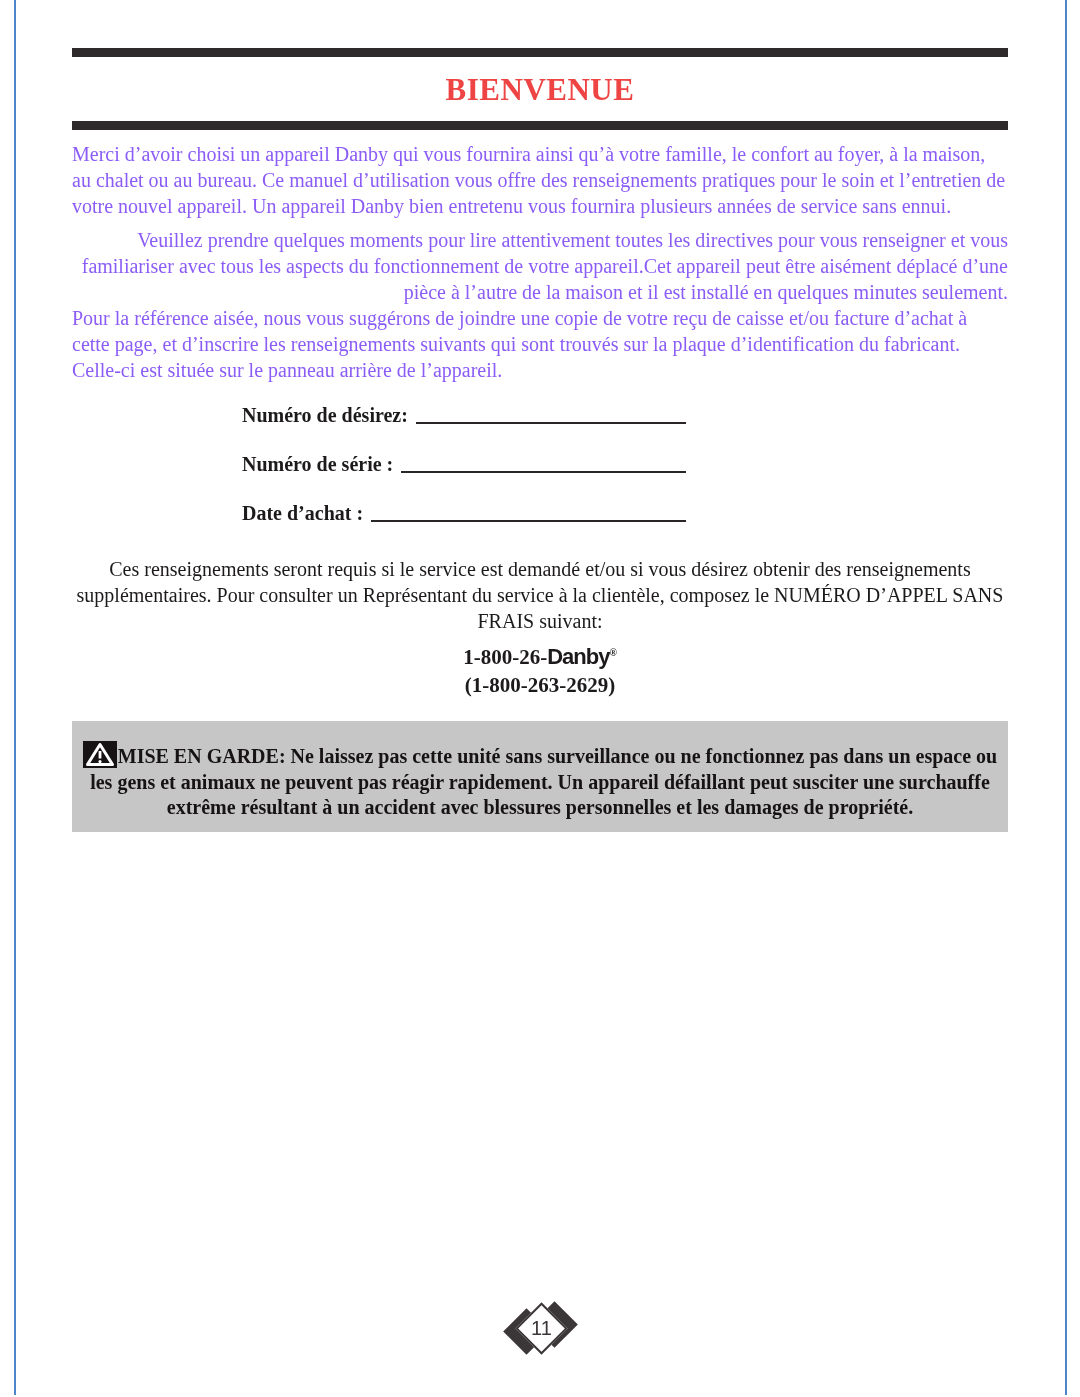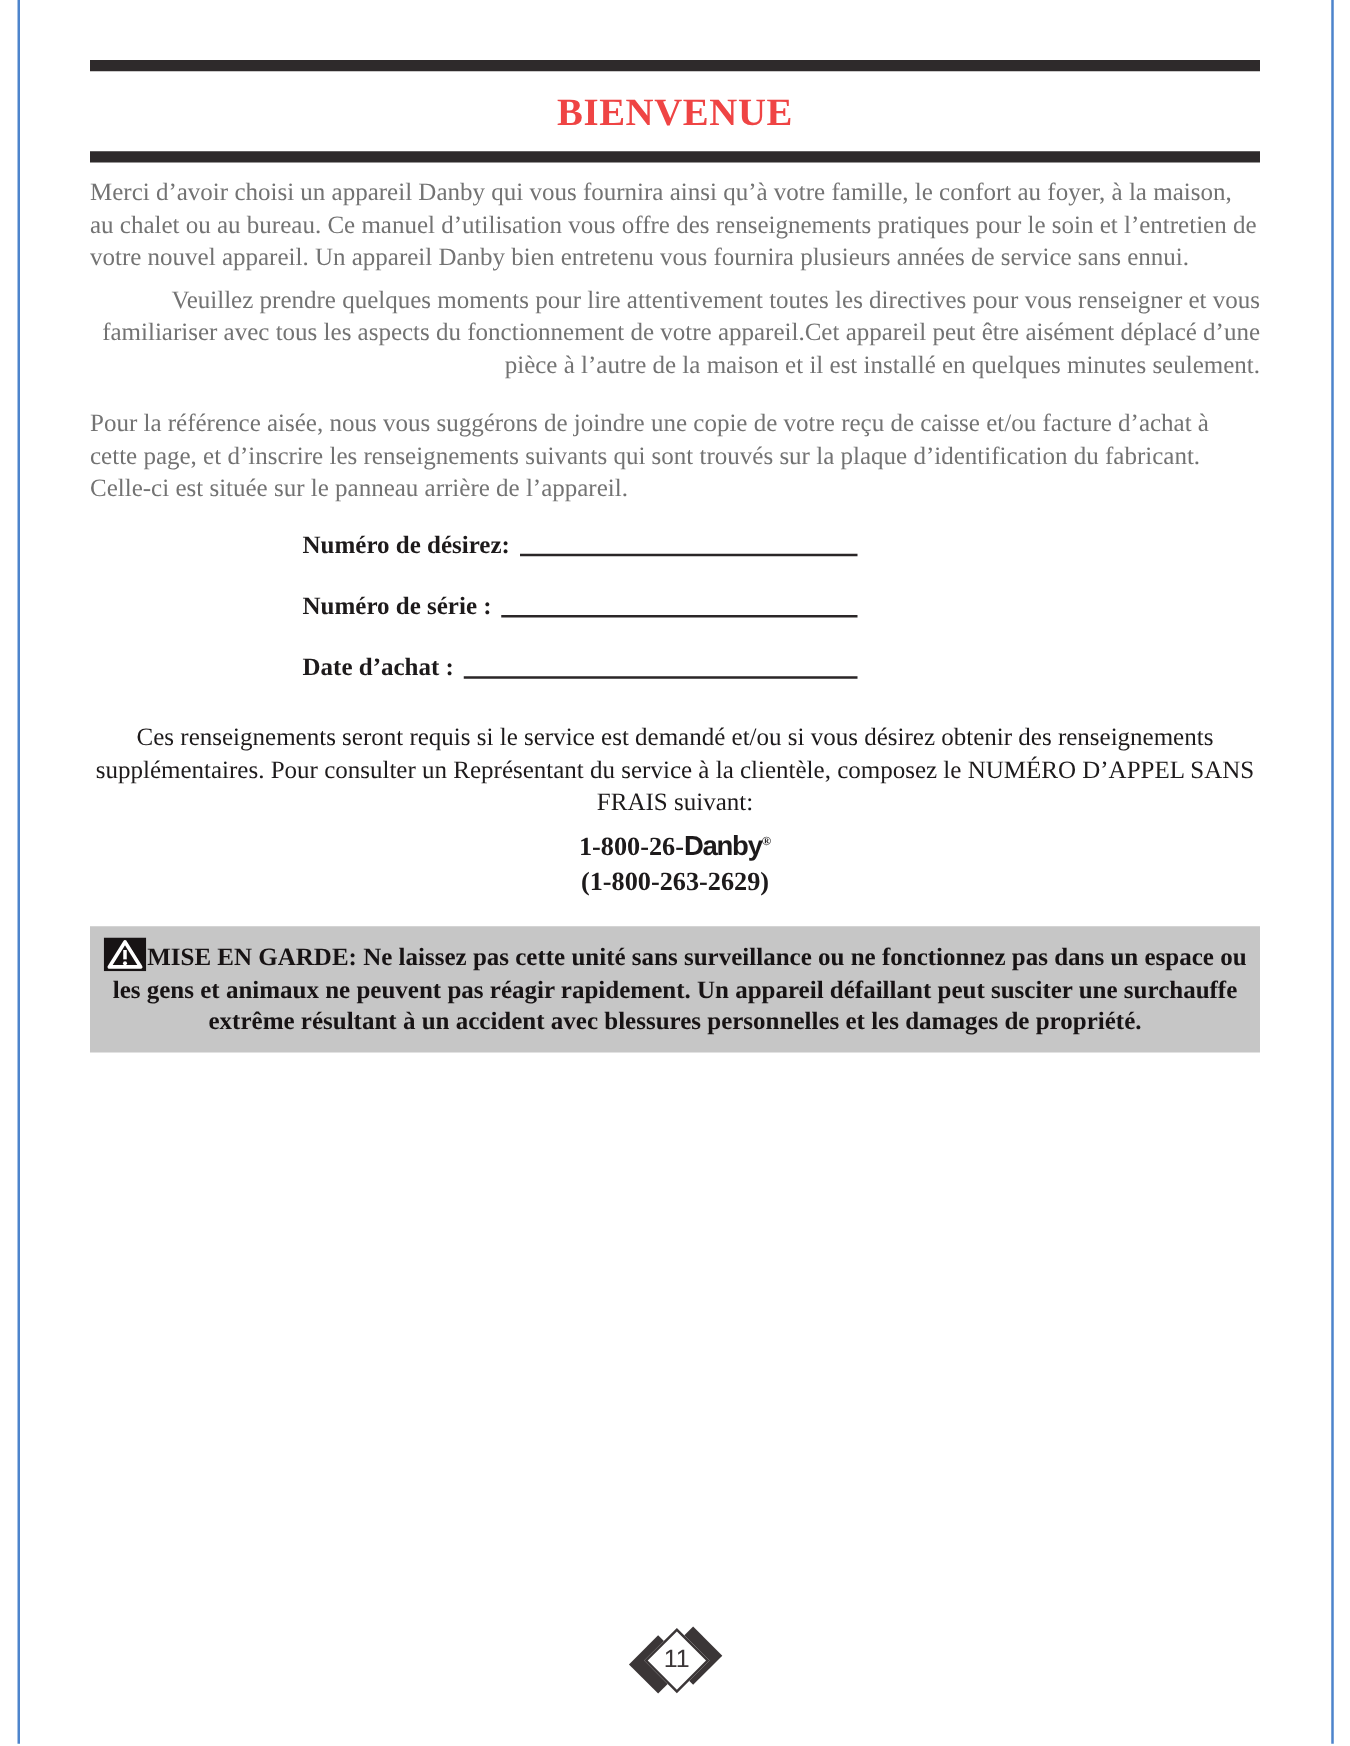--- a/index.html
+++ b/index.html
@@ -24,25 +24,25 @@
   .rule { height:9px; background:#2e2a2b; }
   .rule-top { margin-top:48px; }
 
   .page-title {
     font-size:31px; font-weight:bold; text-align:center;
     letter-spacing:0.5px; color:#ef4444;
     margin:15px 0 13px 0;
   }
 
   .body-par {
-    font-size:20px; line-height:26px; margin:0; color:#737373;
+    font-size:20px; line-height:26px; margin:0; color:#8b5cf6;
   }
   .par-1 { margin-top:11px; }
   .par-2 { margin-top:8px;text-align:right; }
-  .par-3 { margin-top:21px; }
+  .par-3 { }
 
   .form-section { margin-top:20px; }
   .form-row {
     display:flex; align-items:flex-end;
     margin-left:170px; width:444px;
     font-weight:bold; font-size:20px; line-height:24px;
     margin-top:25px;
   }
   .form-row:first-child { margin-top:0; }
   .form-label { white-space:nowrap; }
@@ -65,21 +65,21 @@
   }
   .reg { font-size:10px; vertical-align:super; }
   .phone-alt {
     text-align:center; font-weight:bold; font-size:21px;
     margin-top:1px; line-height:26px;
   }
 
   .warn-box {
     margin-top:23px;
     background:#c6c6c6;
-    padding:9px 6px 11px 6px;
+    padding:20px 6px 11px 6px;
     text-align:center;
     font-weight:bold; font-size:20px; line-height:25.5px;
     color:#171314;
   }
   .warn-icon {
     display:inline-block; width:34px; height:27px;
     vertical-align:-5px; margin-right:1px;
   }
 
   .page-logo {

